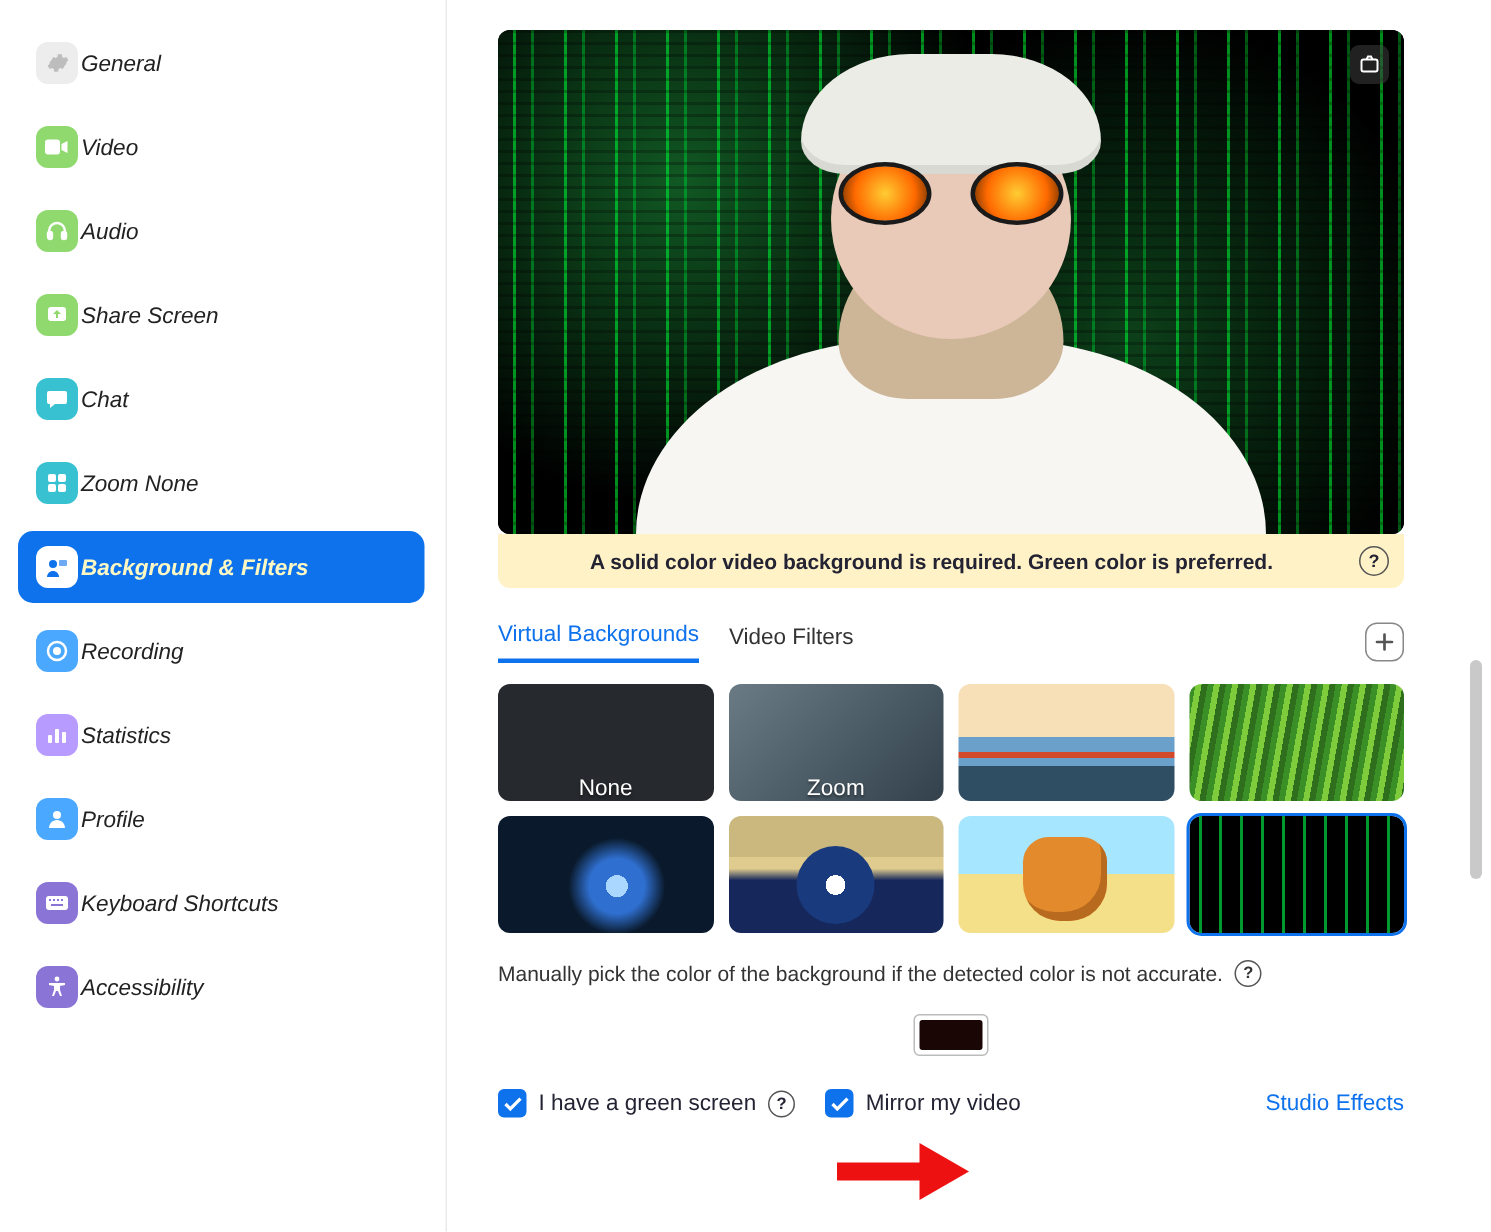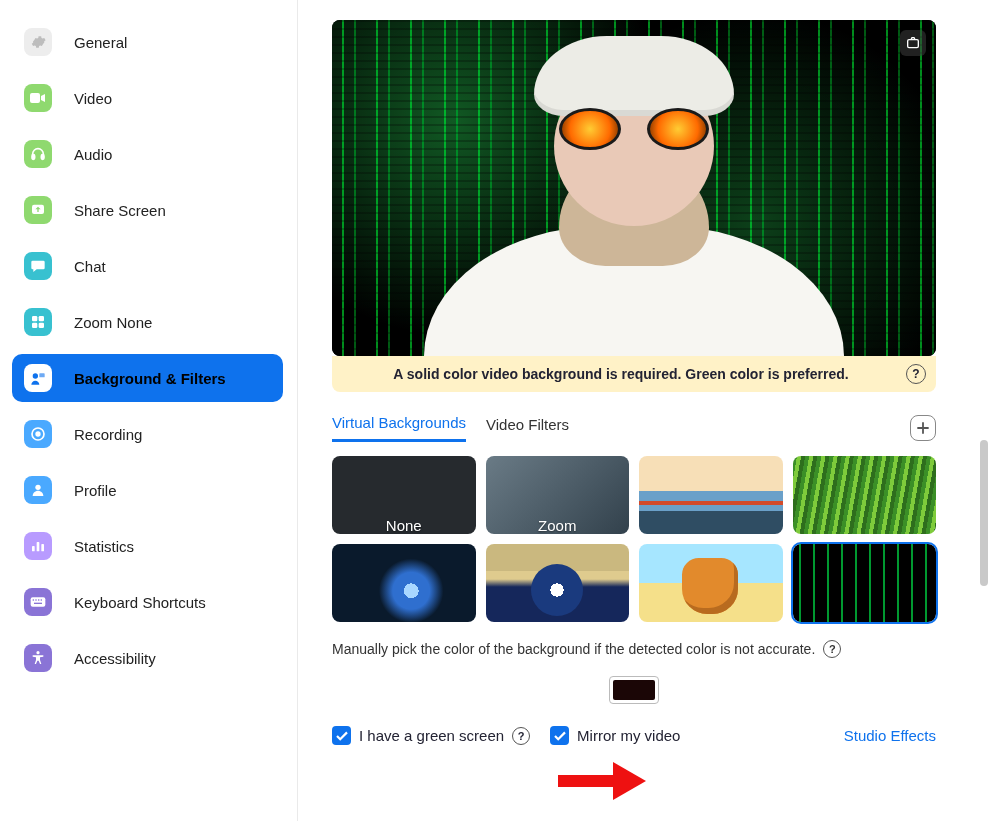--- a/index.html
+++ b/index.html
@@ -30,32 +30,33 @@
   .titlebar .close svg { display:block; }
 
   .body { flex:1; display:flex; min-height:0; }
 
   
   .sidebar {
     width: 298px; border-right: 1px solid #eaeaea;
     padding: 18px 14px 18px 12px;
   }
   .sidebar-item {
-    display:flex; align-items:center; gap: 22px;
+    display:flex; align-items:center; gap: 2px;
     padding: 10px 12px; border-radius: 10px;
     font-size: 15px; color:#222; cursor:pointer;
     margin-bottom: 8px;
+    font-style: italic;
   }
   .sidebar-item .ic {
     width: 28px; height: 28px; border-radius: 8px;
     display:flex; align-items:center; justify-content:center;
     color: #fff;
   }
   .sidebar-item.active {
-    background: #0e72ed; color:#000000; font-weight:700;text-align:right;
+    background: #0e72ed; color:#fef9c3; font-weight:700;text-align:right;
   }
   .sidebar-item.active .ic { background:#fff !important; color:#0e72ed; }
 
   
   .content {
     flex:1; position:relative; padding: 20px 34px 20px 34px;
     display:flex; flex-direction:column;
     overflow:hidden;
   }
 
@@ -332,38 +333,38 @@
         <span class="ic" style="background:#4aa9ff">
           <svg width="16" height="16" viewBox="0 0 24 24">
               <circle cx="12" cy="12" r="9" fill="none" stroke="#fff" stroke-width="2.5"></circle>
               <circle cx="12" cy="12" r="4" fill="#fff"></circle>
             </svg>
         </span>
         <span>Recording</span>
       </div>
 
       <div class="sidebar-item">
-        <span class="ic" style="background:#4aa9ff">
-          <svg width="16" height="16" viewBox="0 0 24 24" fill="#fff">
-              <circle cx="12" cy="8" r="4"></circle>
-              <path d="M4 21c0-4.4 3.6-8 8-8s8 3.6 8 8H4z"></path>
-            </svg>
-        </span>
-        <span>Profile</span>
-      </div>
-
-      <div class="sidebar-item">
         <span class="ic" style="background:#b89bff">
           <svg width="16" height="16" viewBox="0 0 24 24" fill="#fff">
               <rect x="3" y="12" width="4" height="8" rx="1"></rect>
               <rect x="10" y="6" width="4" height="14" rx="1"></rect>
               <rect x="17" y="9" width="4" height="11" rx="1"></rect>
             </svg>
         </span>
         <span>Statistics</span>
+      </div>
+
+      <div class="sidebar-item">
+        <span class="ic" style="background:#4aa9ff">
+          <svg width="16" height="16" viewBox="0 0 24 24" fill="#fff">
+              <circle cx="12" cy="8" r="4"></circle>
+              <path d="M4 21c0-4.4 3.6-8 8-8s8 3.6 8 8H4z"></path>
+            </svg>
+        </span>
+        <span>Profile</span>
       </div>
 
       <div class="sidebar-item">
         <span class="ic" style="background:#8a74d6">
           <svg width="16" height="12" viewBox="0 0 24 16" fill="#fff">
               <rect x="1" y="1" width="22" height="14" rx="3"></rect>
               <g fill="#8a74d6">
                 <rect x="4" y="4" width="2" height="2"></rect>
                 <rect x="8" y="4" width="2" height="2"></rect>
                 <rect x="12" y="4" width="2" height="2"></rect>

